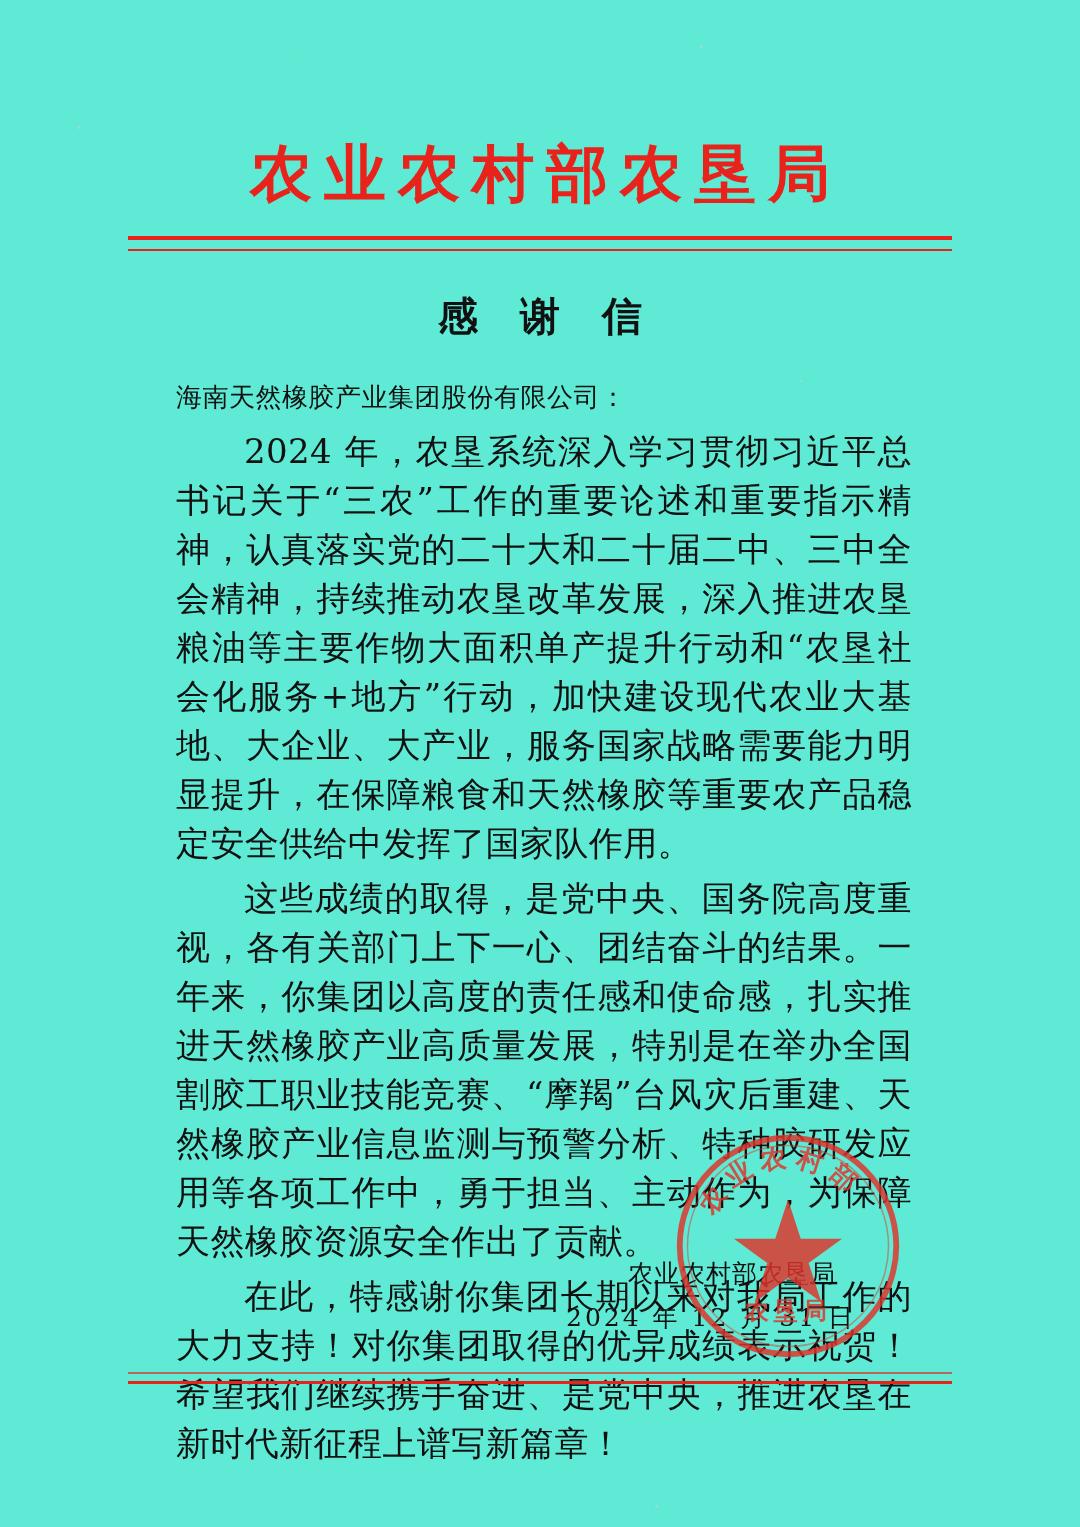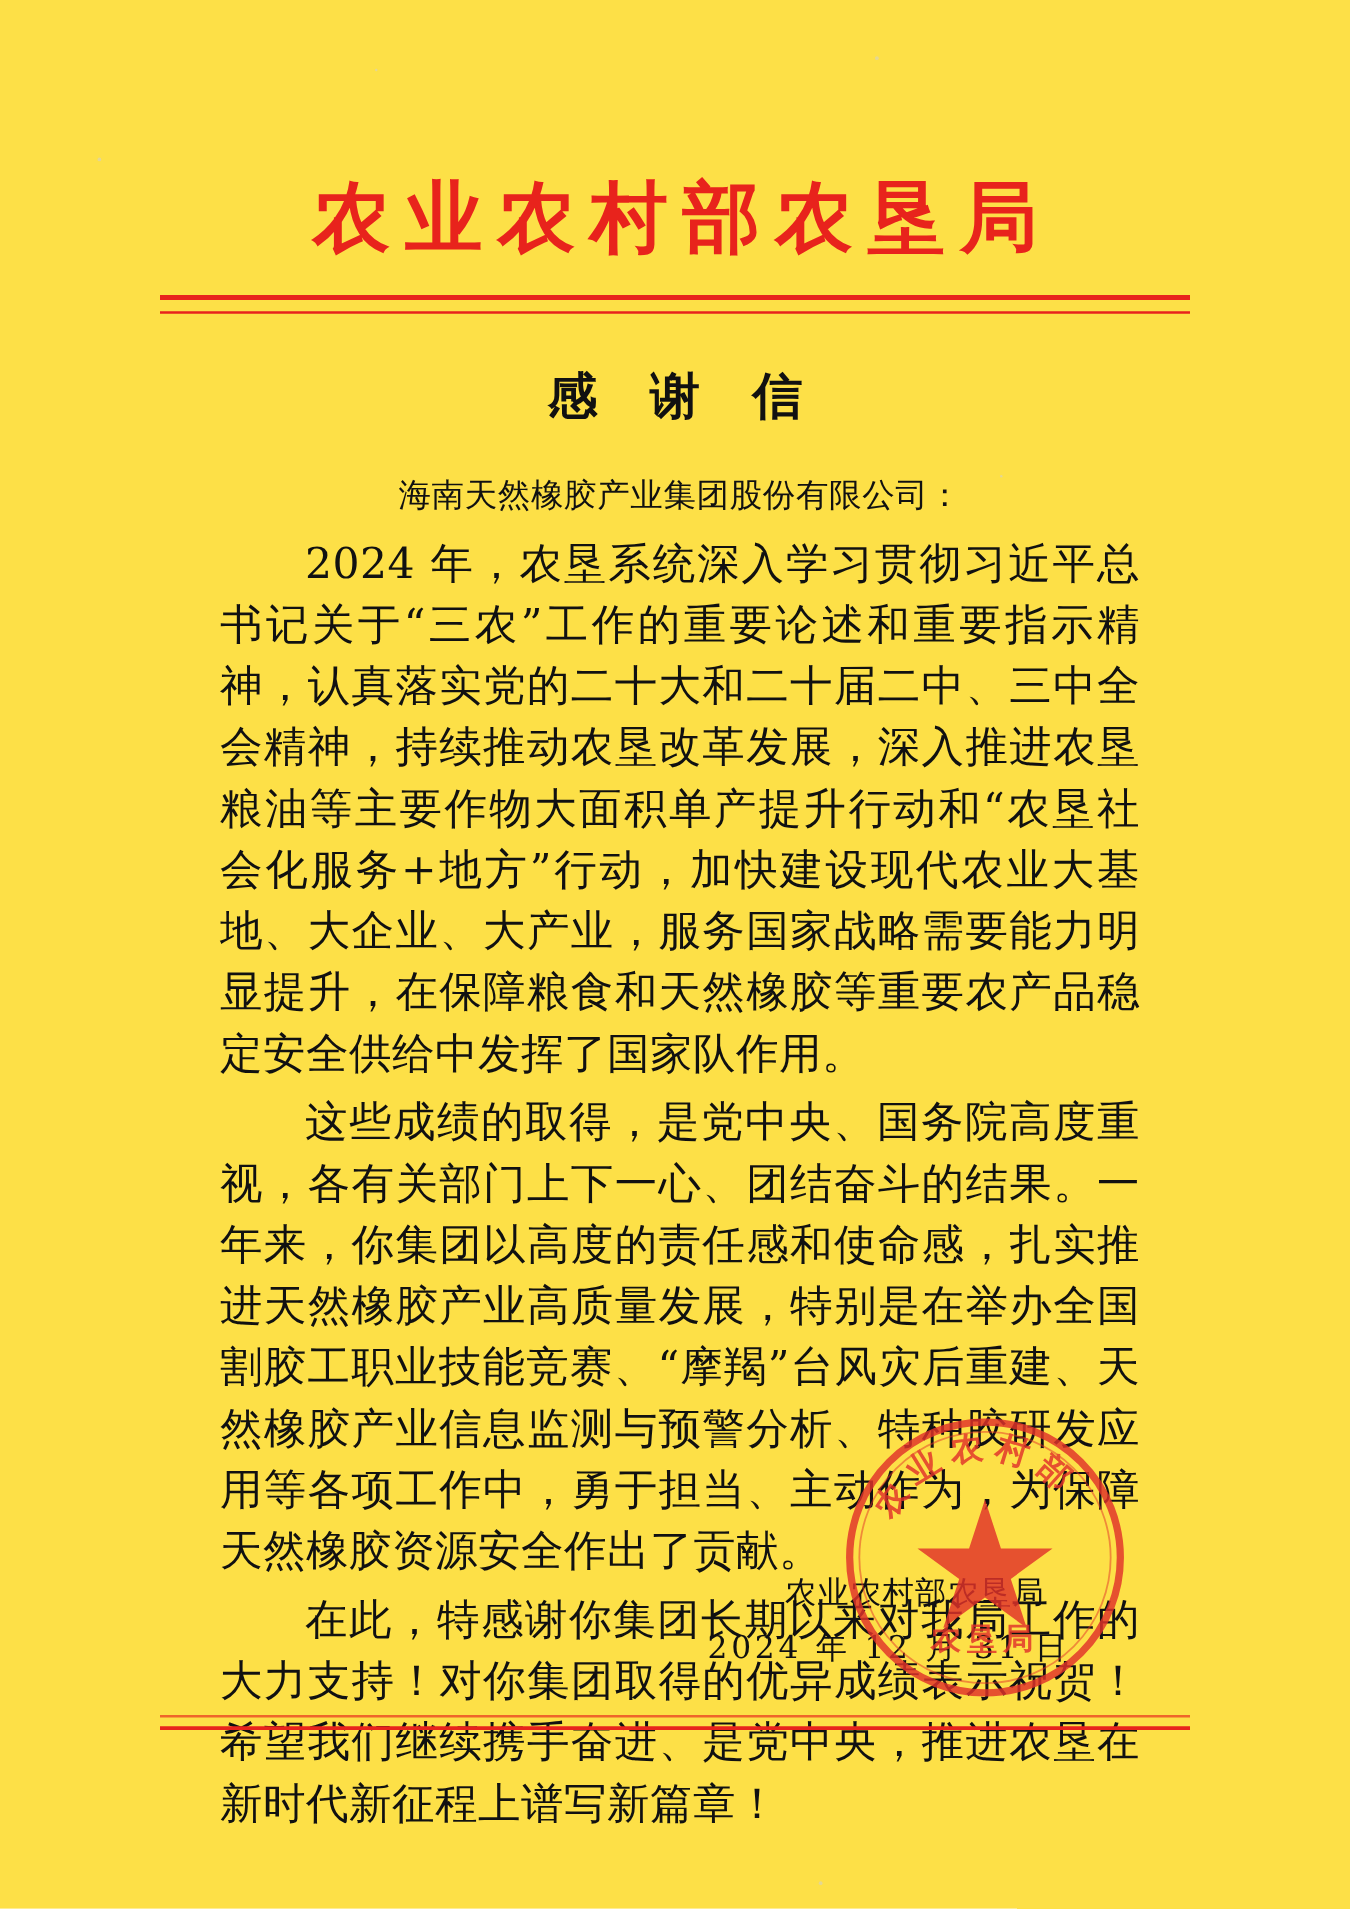--- a/index.html
+++ b/index.html
@@ -12,21 +12,21 @@
     height: 1527px;
     position: relative;
     font-family: "DejaVu Serif", "Liberation Serif", serif;
     color: #111111;
     overflow: hidden;
   }
 
   .page {
     position: absolute;
     inset: 0;
-    background: #fde047;
+    background: #5eead4;
   }
 
   
   .letterhead {
     position: absolute;
     top: 140px;
     left: 0;
     width: 100%;
     text-align: center;
   }
@@ -77,21 +77,20 @@
     position: absolute;
     top: 378px;
     left: 176px;
     width: 736px;
   }
   .salutation {
     font-size: 26px;
     line-height: 1.5;
     margin-bottom: 10px;
     letter-spacing: 0.5px;
-    text-align: center;
   }
   .para {
     font-size: 34px;
     line-height: 49px;
     text-indent: 2em;
     text-align: justify;
     letter-spacing: 0.4px;
     margin: 0 0 6px 0;
   }
 

